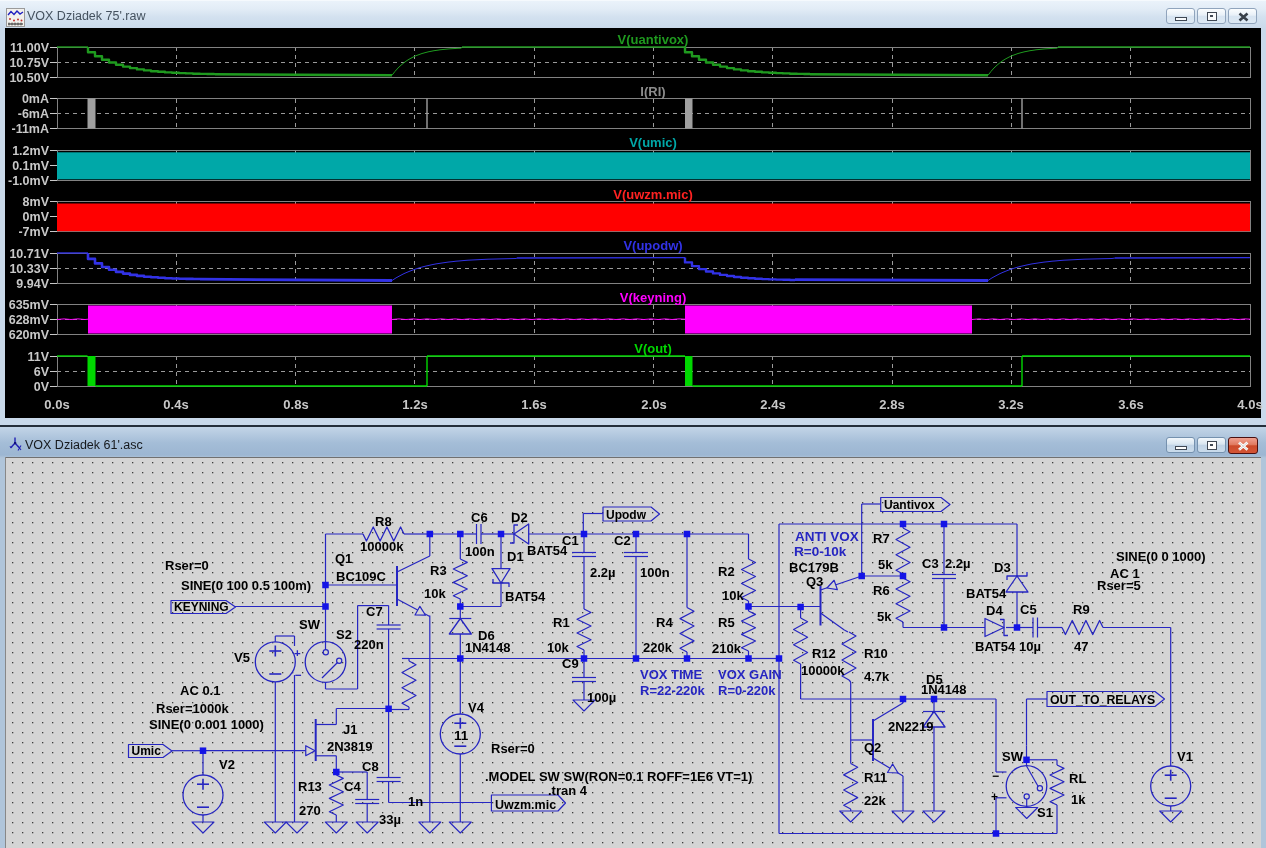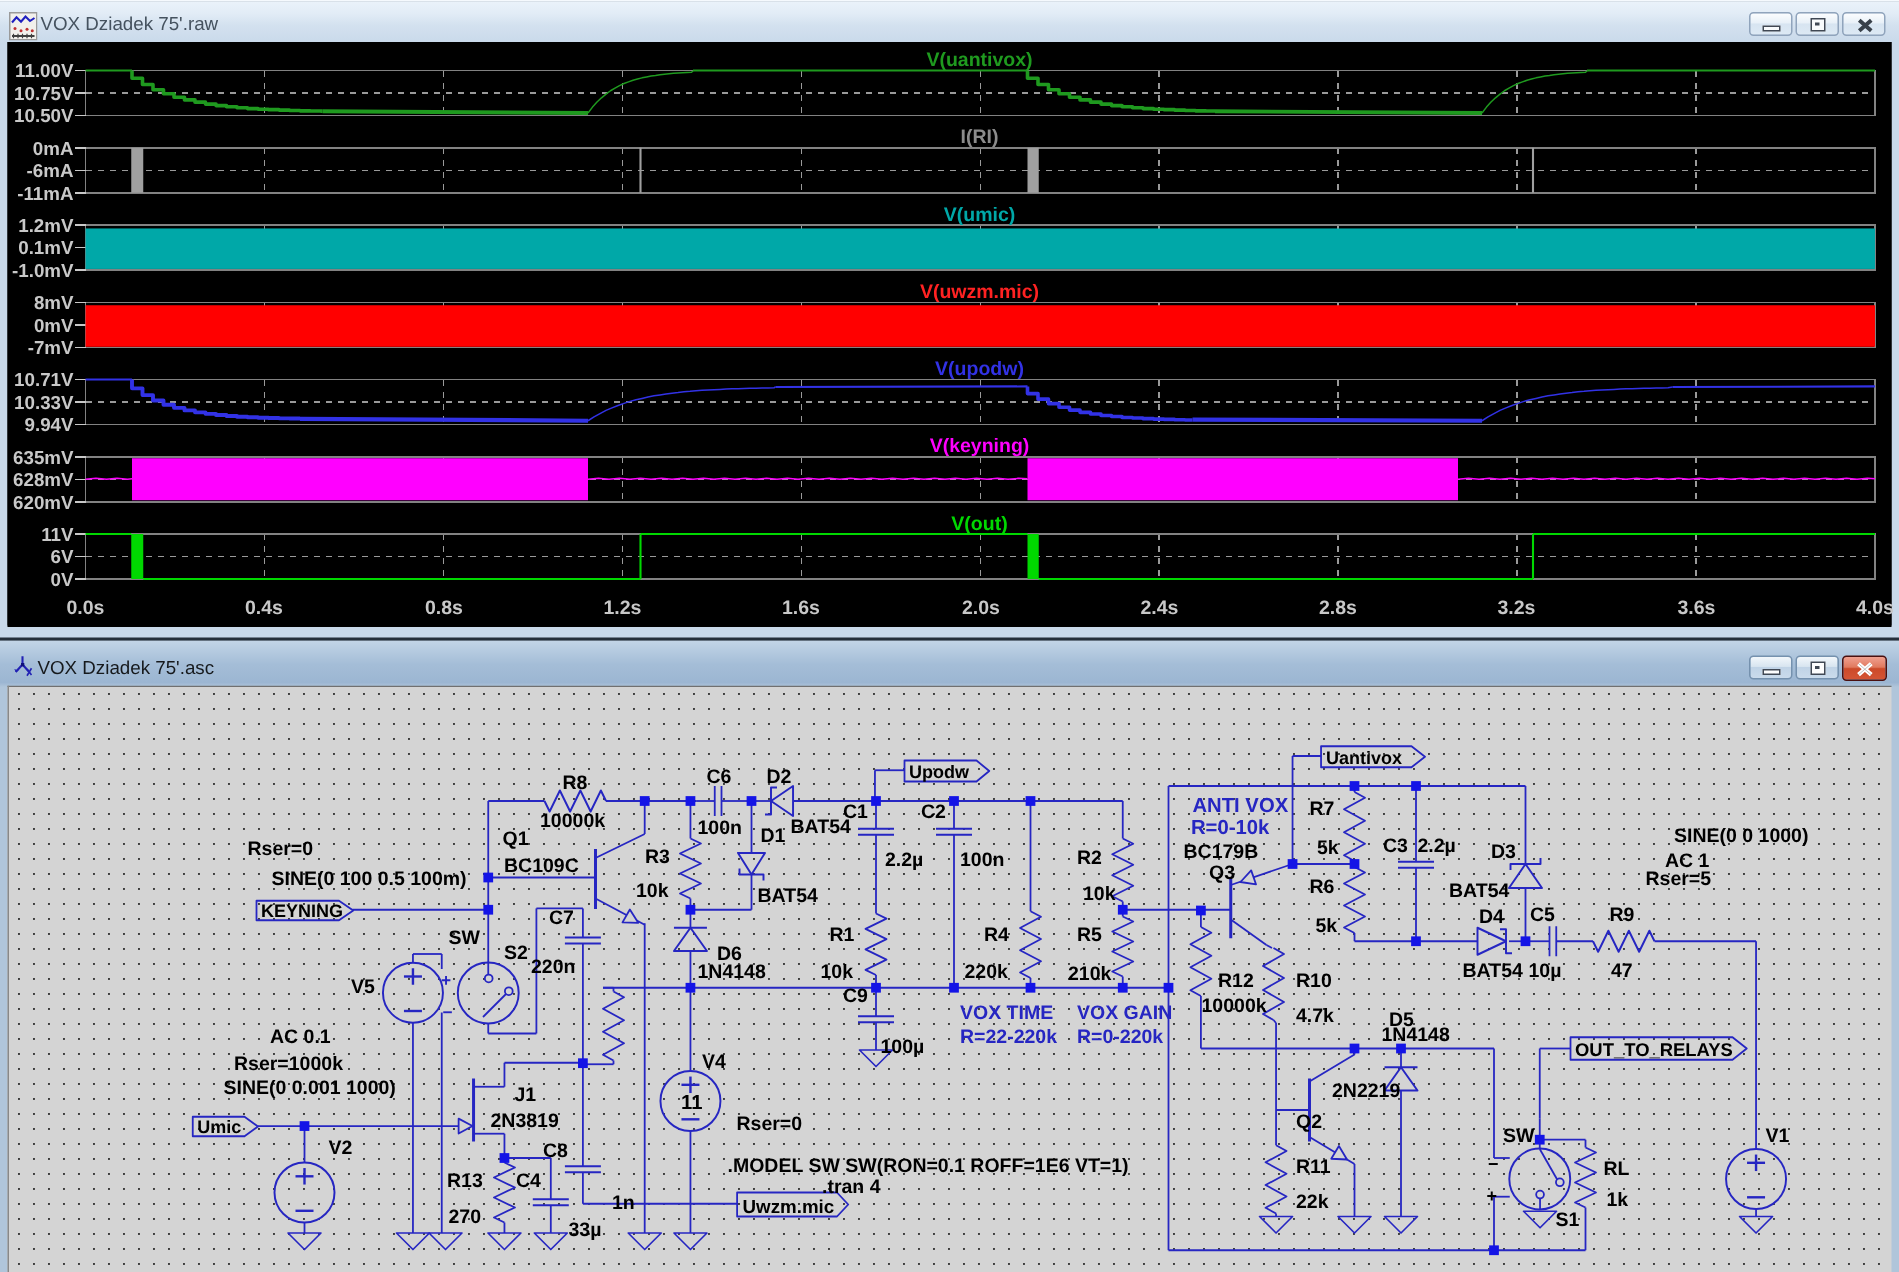--- a/index.html
+++ b/index.html
@@ -230,21 +230,21 @@
       <line x1="1022" y1="356" x2="1022" y2="386" stroke="#00d800" stroke-width="1.4"></line>
       <path d="M1022.0,356.0 L1250.0,356.0" stroke="#00d800" stroke-width="1.4" fill="none" stroke-linejoin="round"></path>
     </svg>
 <div id="w2"></div>
 <svg width="13" height="16" viewBox="0 0 13 16" style="position:absolute;left:9px;top:437px">
 <path d="M6 0.5 L6 6 M6 6 L1.5 11 M6 6 L10 10.5" stroke="#2222b4" fill="none" stroke-width="1.4"></path>
 <path d="M1.5 11 L0.5 9 L3.5 10 Z" fill="#2222b4"></path>
 <path d="M9 9 L12 13 M12 8.5 L9 13.5" stroke="#2222b4" stroke-width="1.1"></path>
 <rect x="5" y="5" width="2.2" height="2.2" fill="#10107a"></rect>
 </svg>
-<div id="t2">VOX Dziadek 75'.asc</div>
+<div id="t2">VOX Dziadek 61'.asc</div>
 
 <div class="btn2" style="left:1166px;top:437px">
       <div class="gmin2"></div>
     </div>
 <div class="btn2" style="left:1197px;top:437px">
       <div class="grest2"></div>
     </div>
 <div class="btnc" style="left:1228px;top:437px"><svg width="29" height="16" viewBox="0 0 29 16">
         <path d="M10 4.5 L18.5 11.8 M18.5 4.5 L10 11.8" stroke="#ffffff" stroke-width="2.8"></path>
         <path d="M10 4.5 L18.5 11.8 M18.5 4.5 L10 11.8" stroke="#333" stroke-width="0.6" opacity="0.35"></path>

